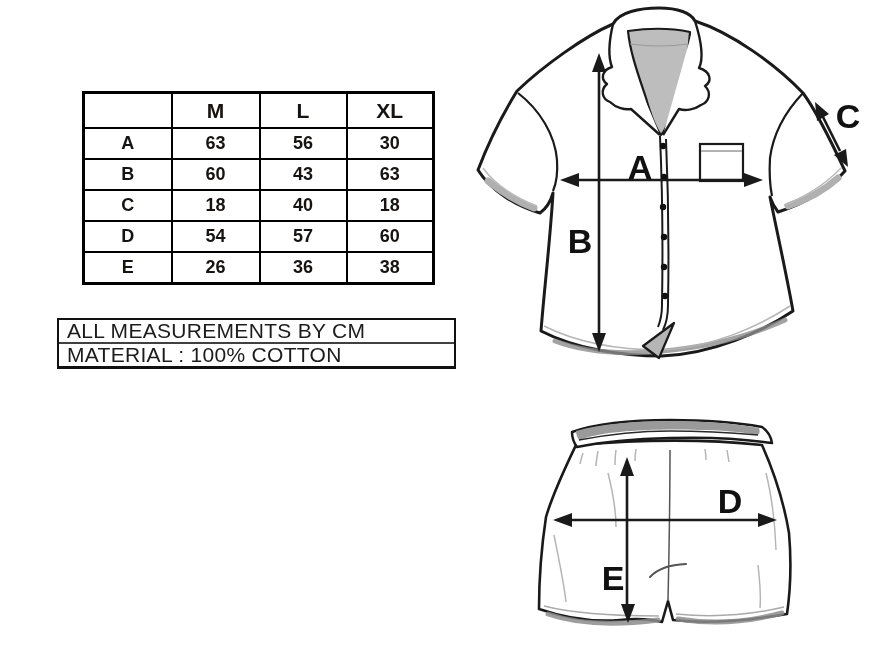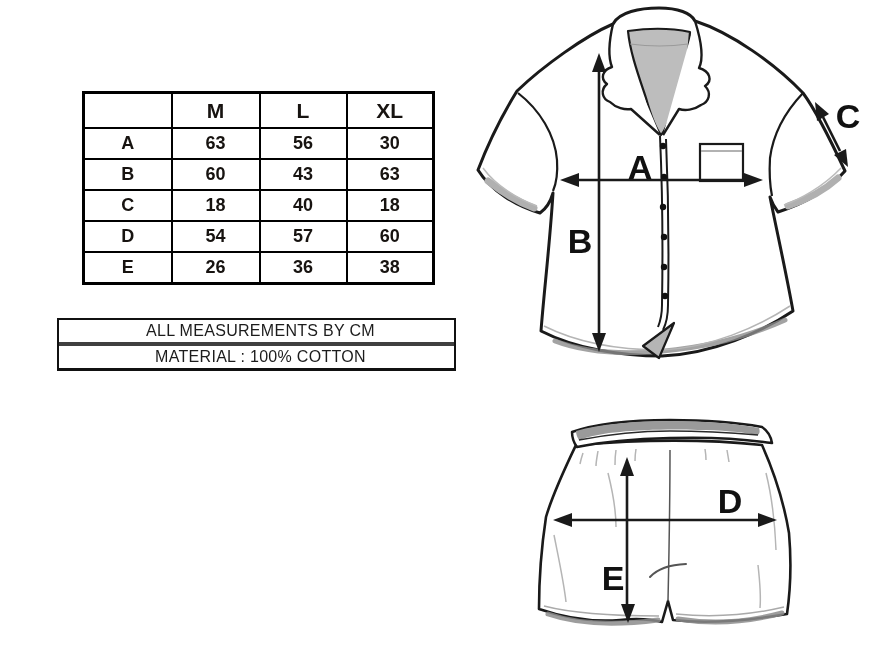--- a/index.html
+++ b/index.html
@@ -17,25 +17,25 @@
     padding:0;font-weight:bold;color:#171310;
   }
   table.size-table th{height:33px;font-size:21px;}
   table.size-table td{height:29px;font-size:18px;}
   
   .note-box{
     position:absolute;left:57px;top:318px;width:395px;
     border:2px solid #111;border-bottom-width:3px;background:#fff;
   }
   .note-line{
-    height:22px;line-height:22px;text-align:center;font-size:16px;color:#1c1c1c;
+    height:22px;line-height:22px;font-size:21px;color:#1c1c1c;
     letter-spacing:.3px;
     padding-left:8px;
   }
-  .note-line + .note-line{border-top:4px solid #404040;}
+  .note-line + .note-line{border-top:2px solid #404040;}
   
   .shirt-wrap{position:absolute;left:460px;top:0px;width:420px;height:380px;}
   .shorts-wrap{position:absolute;left:520px;top:395px;width:280px;height:240px;}
   svg{display:block;}
   svg text.dim-label{
     font-family:"Liberation Sans",sans-serif;font-weight:bold;fill:#111;
     font-size:34px;text-anchor:middle;
   }
 </style>
 </head>

